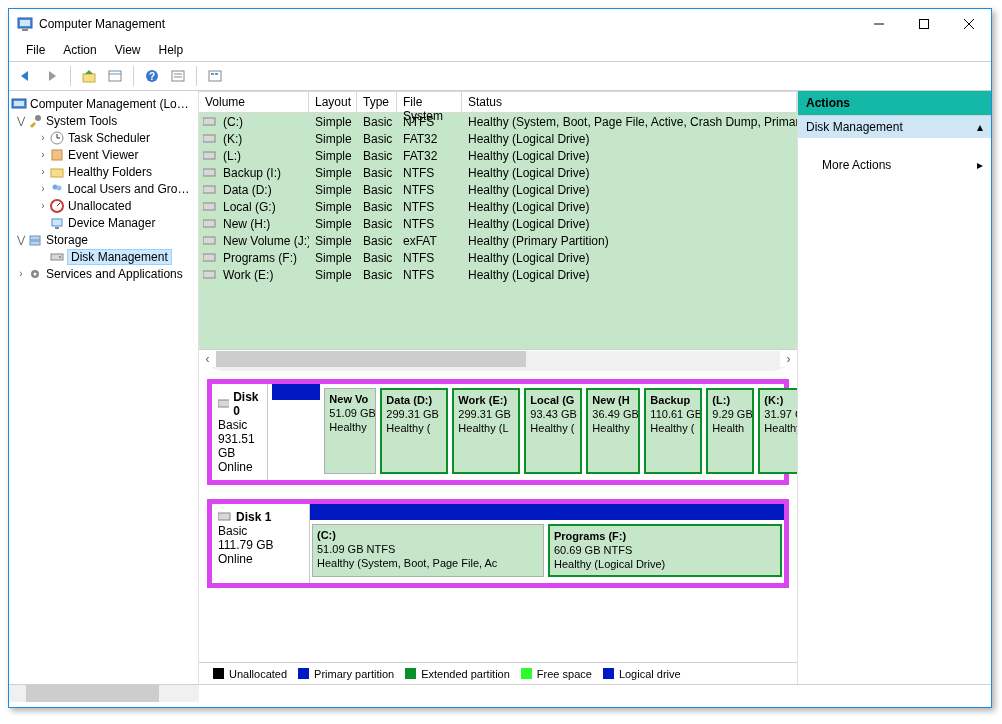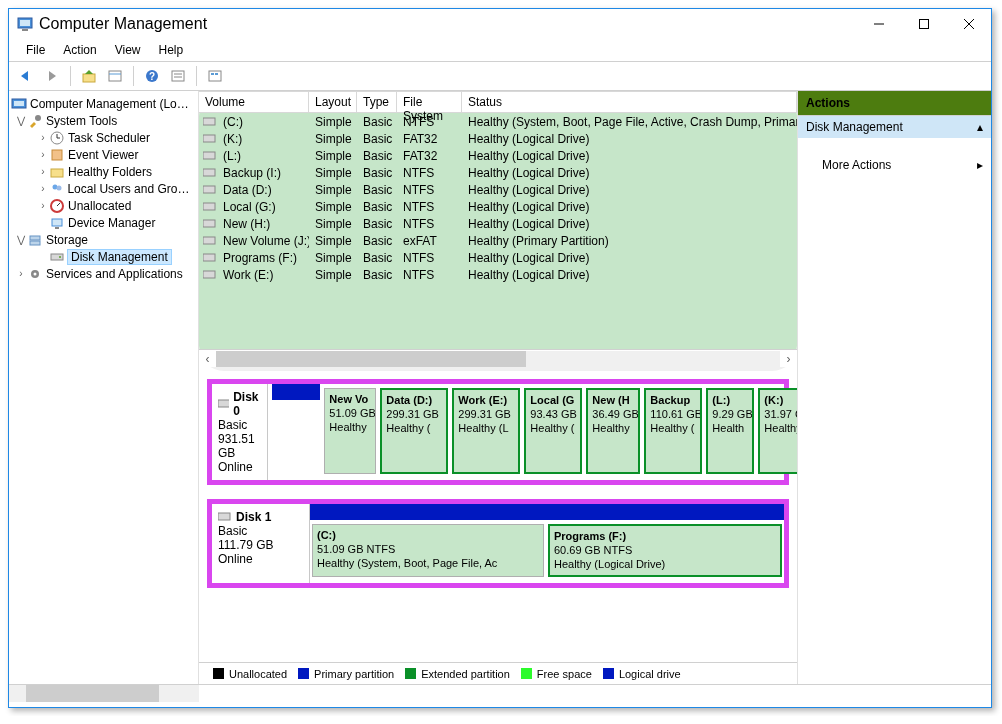--- a/index.html
+++ b/index.html
@@ -1,21 +1,21 @@
 <!DOCTYPE html>
 <html><head>
 <meta charset="utf-8">
 <style>
 * { box-sizing: border-box; margin: 0; padding: 0; }
 body { font-family: "Segoe UI", Tahoma, sans-serif; font-size: 12px; background: #fff; }
 
 .window { width: 984px; height: 700px; margin: 8px; border: 1px solid #1e88e5; display: flex; flex-direction: column; box-shadow: 3px 3px 6px rgba(0,0,0,0.3); }
 .titlebar { height: 30px; display: flex; align-items: center; padding-left: 8px; background: #fff; }
 .titlebar .icon { width: 16px; height: 16px; margin-right: 6px; }
-.titlebar .title { font-size: 16px; }
+.titlebar .title { font-size: 12px; }
 .titlebar .ctrls { margin-left: auto; display: flex; }
 .titlebar .ctrl { width: 45px; height: 28px; display: flex; align-items: center; justify-content: center; }
 
 .menubar { height: 22px; display: flex; padding-left: 8px; gap: 0; background: #fff; align-items: center; }
 .menubar span { padding: 3px 9px; }
 
 .toolbar { height: 30px; border-top: 1px solid #d0d0d0; border-bottom: 1px solid #d0d0d0; display: flex; align-items: center; padding-left: 6px; gap: 4px; }
 .toolbar .tbtn { width: 22px; height: 22px; display: flex; align-items: center; justify-content: center; border: 1px solid transparent; }
 .toolbar .sep { width: 1px; height: 20px; background: #d0d0d0; margin: 0 3px; }
 
@@ -26,21 +26,21 @@
 .tree .caret { width: 12px; text-align: center; color: #636363; font-size: 10px; }
 .tree .ticon { width: 16px; height: 16px; margin-right: 3px; display:inline-flex; align-items:center; justify-content:center; }
 .tree .d0 { padding-left: 2px; }
 .tree .d1 { padding-left: 6px; }
 .tree .d2 { padding-left: 28px; }
 .tree .sel { background: #cce8ff; outline: 1px solid #99d1ff; }
 .tree .ellipsis { text-overflow: ellipsis; overflow: hidden; }
 
 .middle { flex: 1; display: flex; flex-direction: column; min-width: 0; border-right: 1px solid #e0e0e0; }
 .actions { width: 193px; }
-.actions .hdr { background: #4d7c0f; border-bottom: 1px solid #d0d0d0; padding: 5px 8px; font-weight: bold; }
+.actions .hdr { background: #14b8a6; border-bottom: 1px solid #d0d0d0; padding: 5px 8px; font-weight: bold; }
 .actions .section { background: #cfe6f7; padding: 4px 8px; display:flex; align-items:center; }
 .actions .section .tri { margin-left:auto; }
 .actions .item { padding: 20px 8px 5px 24px; display:flex; align-items:center; }
 .actions .item .tri { margin-left:auto; }
 
 .vol-table { flex: 0 0 280px; border-bottom: 4px solid #f0f0f0; background: #c6e6c9; display:flex; flex-direction:column;border-radius:25px; }
 .vol-head { display:flex; background:#fff; height:22px; }
 .vol-head div { border:1px solid #d8d8d8; border-left:none; padding:3px 6px; background:#fff; }
 .vol-rows { flex:1; overflow:hidden; }
 .vol-row { display:flex; height:17px; align-items:center; }

